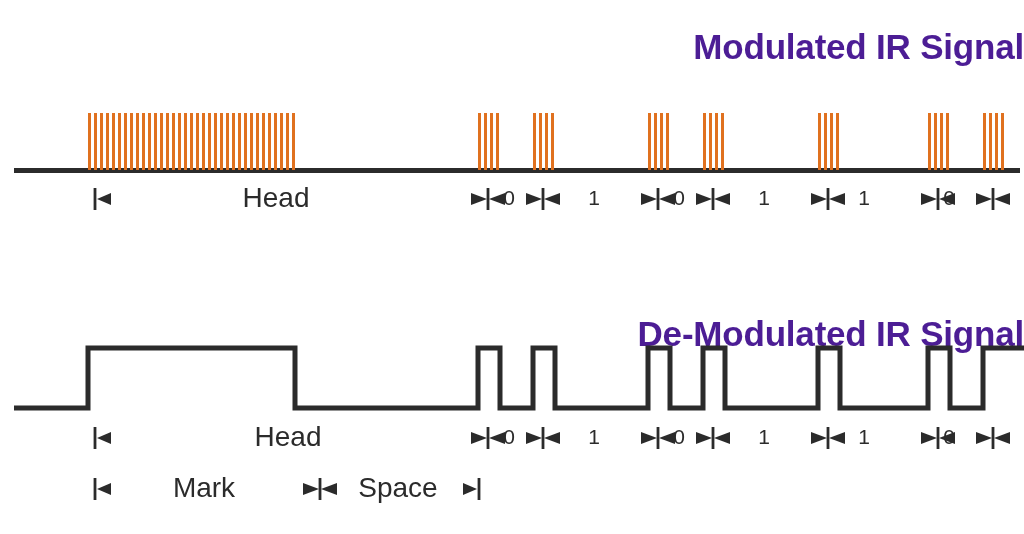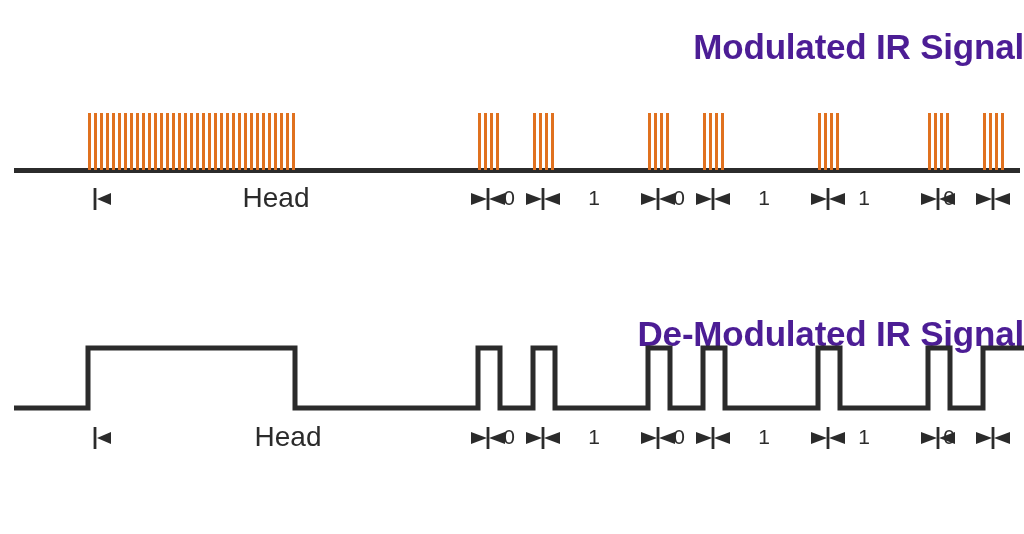--- a/index.html
+++ b/index.html
@@ -260,14 +260,37 @@
       </span>
       <span class="mk-label big" style="left: 288px;">Head</span>
       <span class="mk-label" style="left: 509px;">0</span>
       <span class="mk-label" style="left: 594px;">1</span>
       <span class="mk-label" style="left: 679px;">0</span>
       <span class="mk-label" style="left: 764px;">1</span>
       <span class="mk-label" style="left: 864px;">1</span>
       <span class="mk-label" style="left: 949px;">0</span>
     </div>
 
+  <div class="marker-row marker-row-legend" id="legend-markers">
+      <span class="mk" style="left: 92px;">
+        <svg width="20" height="26" viewBox="0 0 20 26">
+          <rect x="1.6" y="2" width="2.8" height="22" fill="#2b2b2b"></rect>
+          <polygon points="19,7 5,13 19,19" fill="#2b2b2b"></polygon>
+        </svg>
+      </span>
+      <span class="mk" style="left: 302px;">
+        <svg width="36" height="26" viewBox="0 0 36 26">
+          <rect x="16.6" y="2" width="2.8" height="22" fill="#2b2b2b"></rect>
+          <polygon points="1,7 17,13 1,19" fill="#2b2b2b"></polygon>
+          <polygon points="35,7 19,13 35,19" fill="#2b2b2b"></polygon>
+        </svg>
+      </span>
+      <span class="mk" style="left: 462px;">
+        <svg width="20" height="26" viewBox="0 0 20 26">
+          <rect x="15.6" y="2" width="2.8" height="22" fill="#2b2b2b"></rect>
+          <polygon points="1,7 15,13 1,19" fill="#2b2b2b"></polygon>
+        </svg>
+      </span>
+      <span class="mk-label big" style="left: 204px;">Mark</span>
+      <span class="mk-label big" style="left: 398px;">Space</span>
+    </div>
 
 </div>
 
 </body></html>

